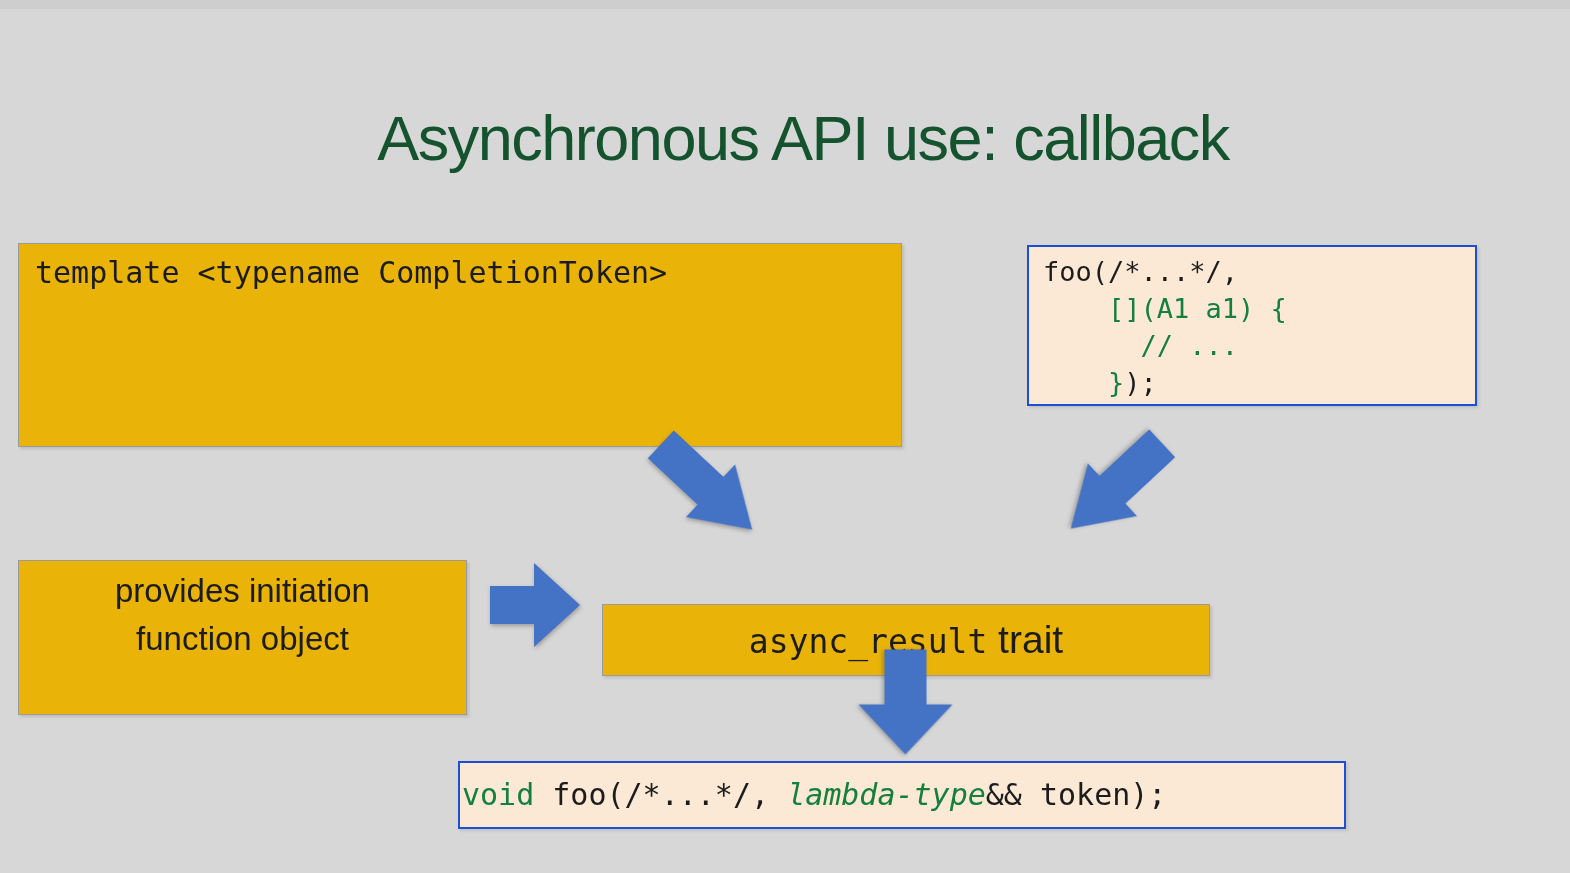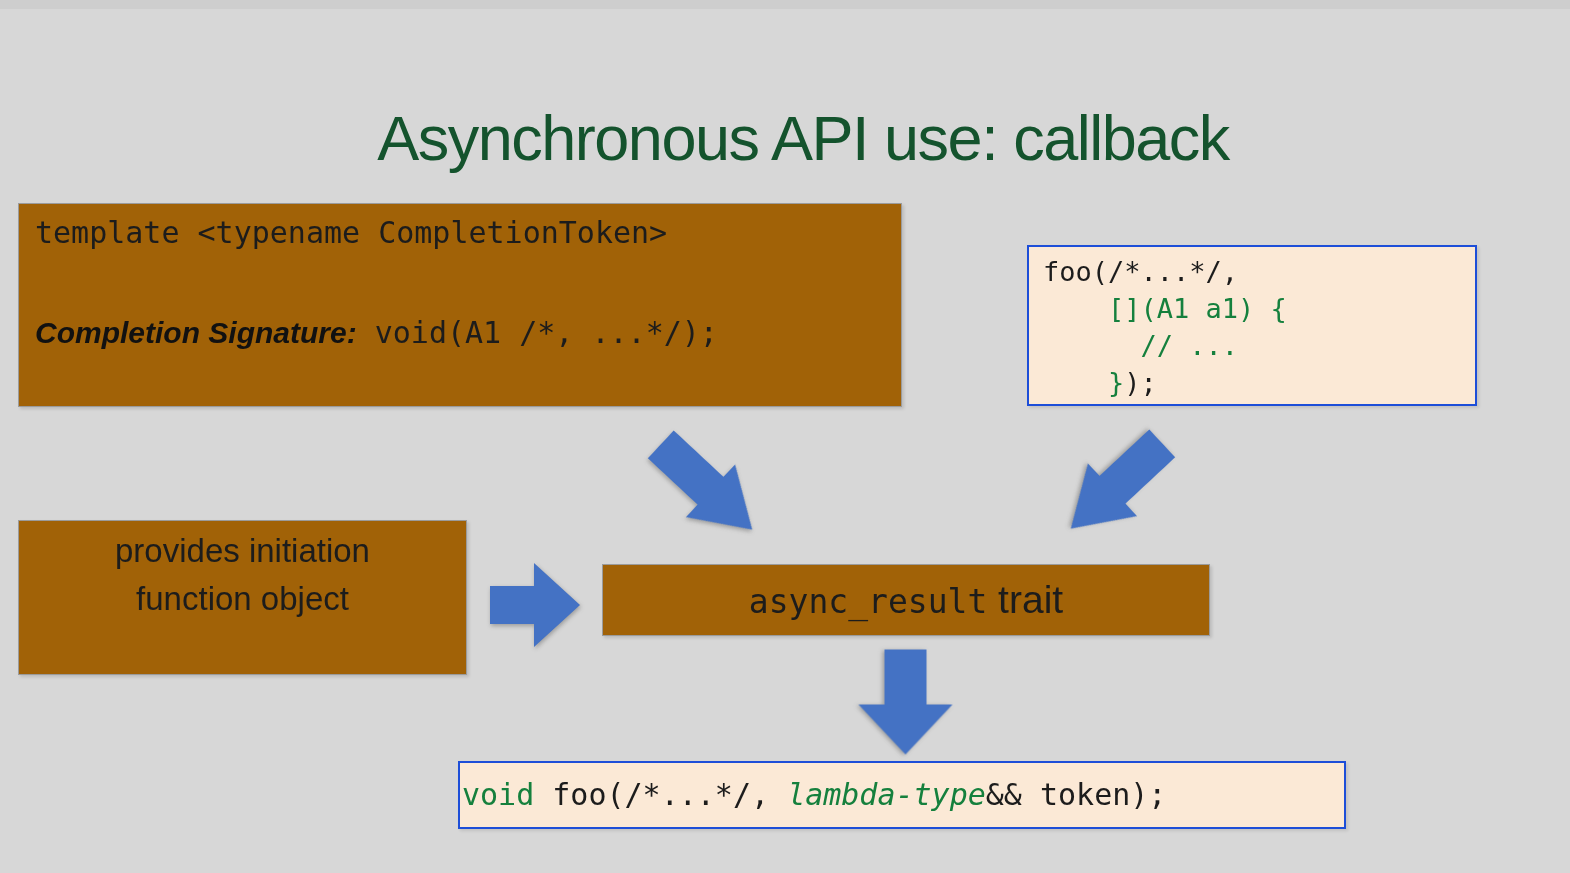--- a/index.html
+++ b/index.html
@@ -26,23 +26,24 @@
     text-align: center;
     font-family: "Liberation Sans", sans-serif;
     font-weight: 300;
     font-size: 63px;
     letter-spacing: -1.5px;
     color: #14532d;
   }
 
   .box { position: absolute; box-sizing: border-box; }
   .white {
-    background: #a16207;
+    background: #eab308;
     border: 1.5px solid #9b9b9b;
     box-shadow: 2px 2px 3px rgba(0,0,0,0.13);
+    margin-top: 40px;
   }
   .peach {
     background: #fbe9d6;
     border: 2px solid #1d4ed8;
     box-shadow: 2px 2px 3px rgba(0,0,0,0.10);
   }
 
   .mono {
     font-family: "DejaVu Sans Mono", "Liberation Mono", monospace;
     white-space: pre;
@@ -124,23 +125,20 @@
 
   <div class="top-strip"></div>
 
   <h1 class="title">Asynchronous API use: callback</h1>
 
   <div class="box white template-box">
     <div class="code-line">
       <span class="mono dark">template &lt;typename CompletionToken&gt;</span>
     </div>
     <div class="code-line"></div>
-    <div class="code-line">
-      <span class="sig-label">Completion Signature:</span><span class="mono dark"> void(A1 /*, ...*/);</span>
-    </div>
   </div>
 
   <div class="box peach lambda-box">
     <div class="code-line sm">
       <span class="mono dark">foo(/*...*/,</span>
     </div>
     <div class="code-line sm">
       <span class="mono orange">    [](A1 a1) {</span>
     </div>
     <div class="code-line sm">

